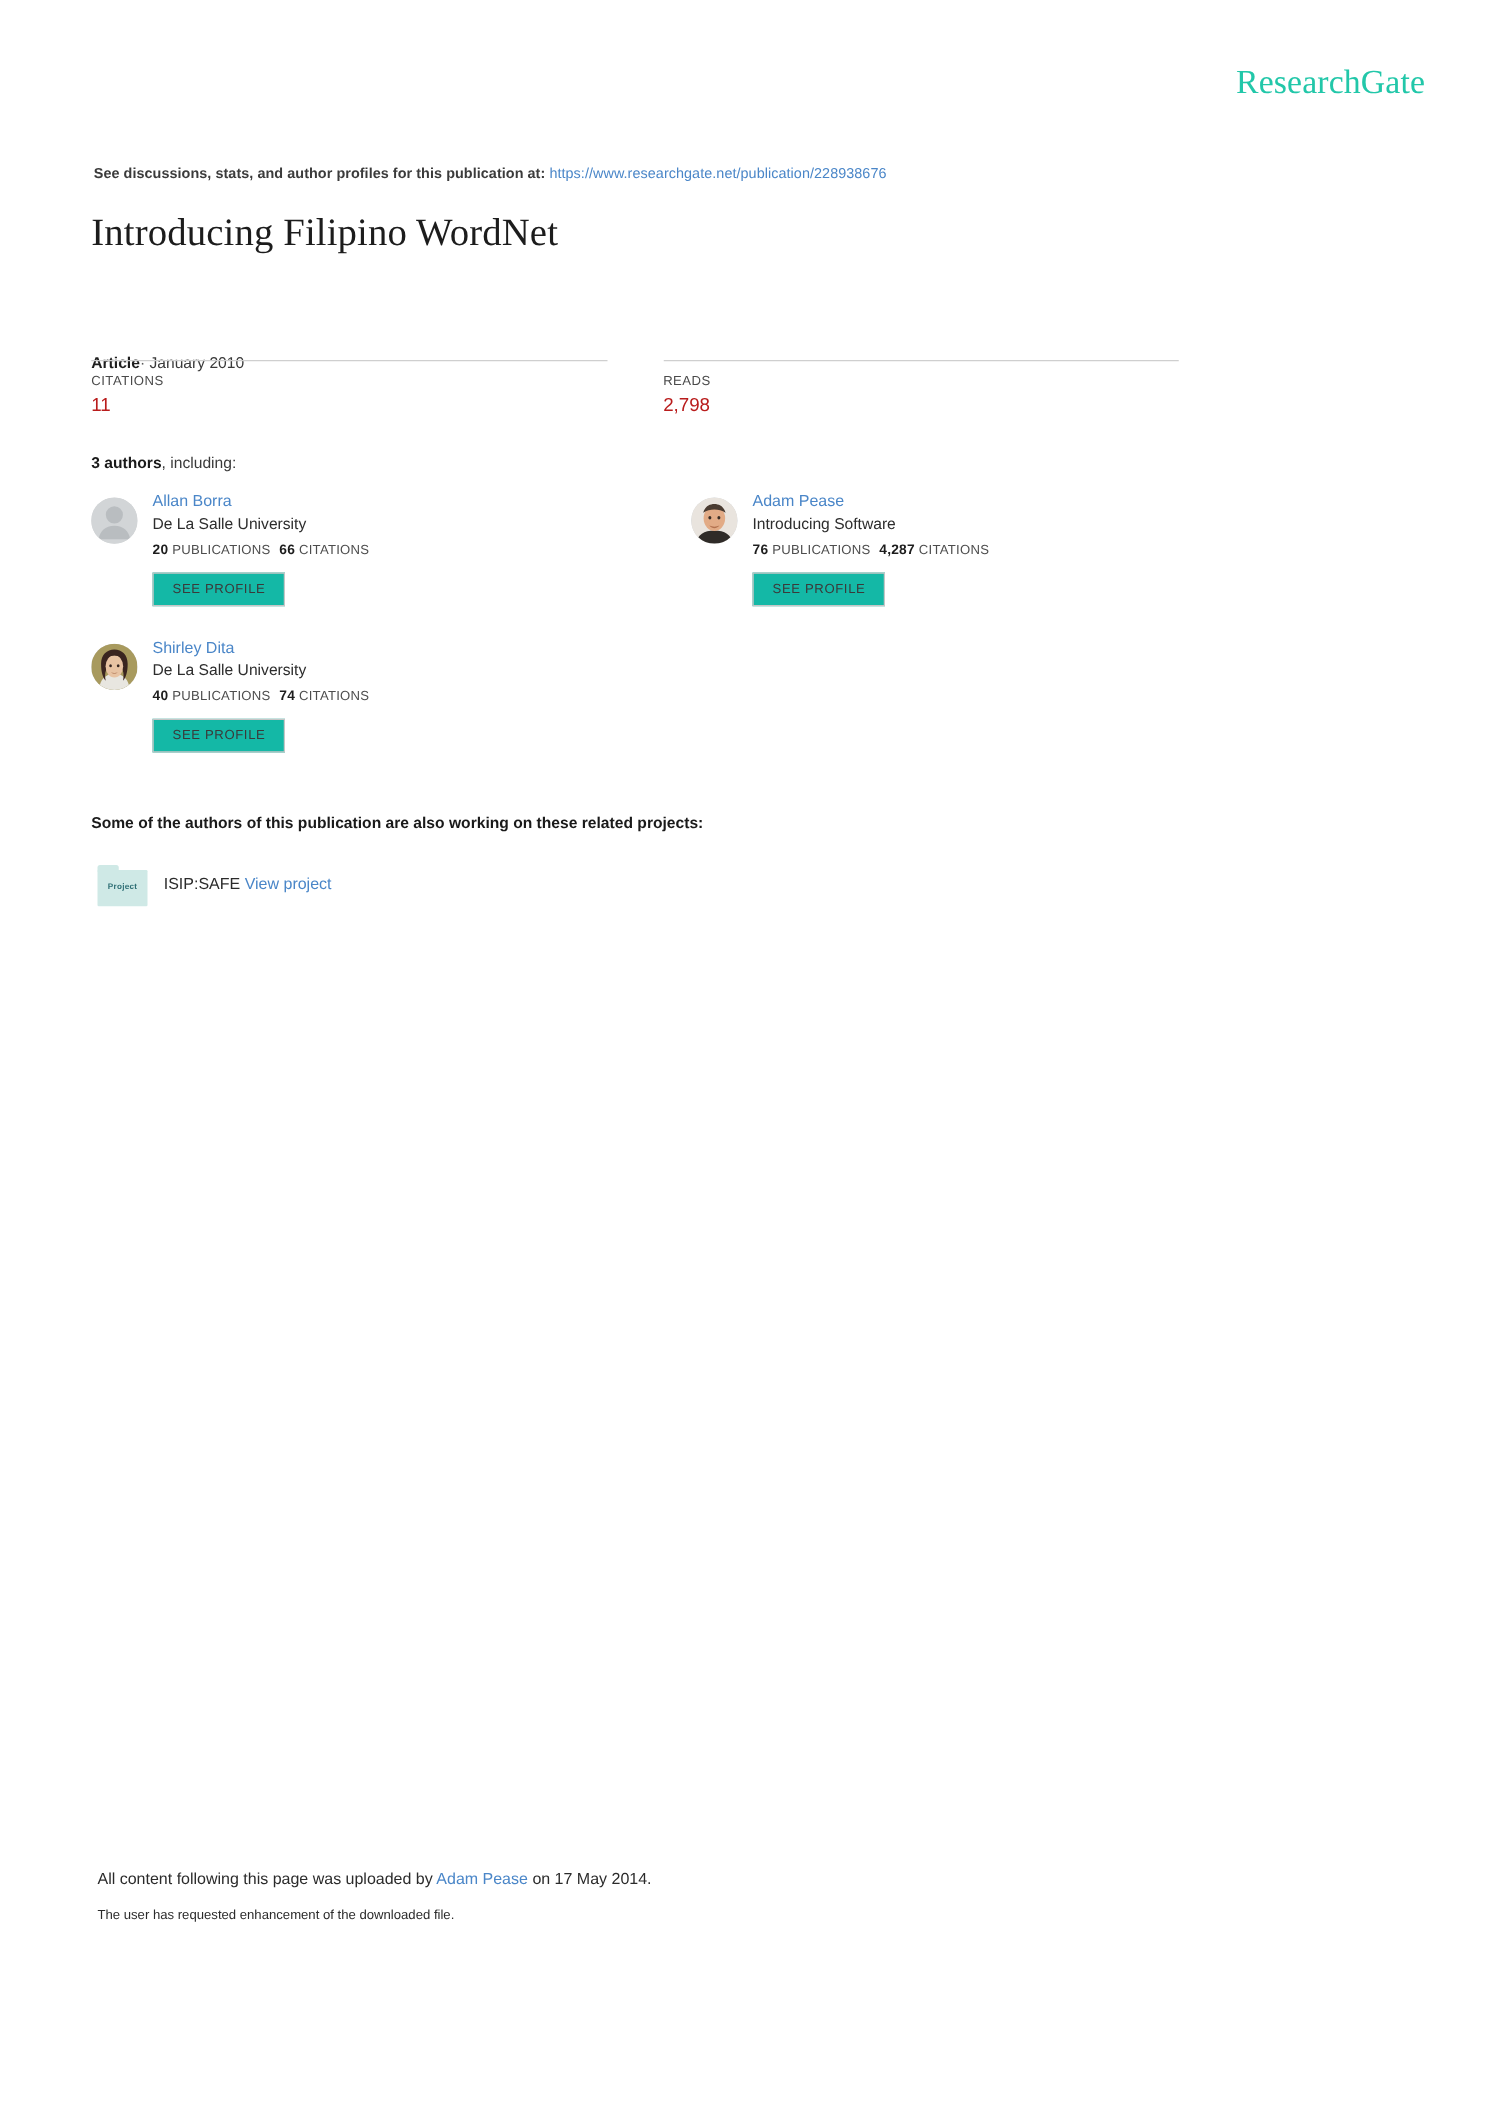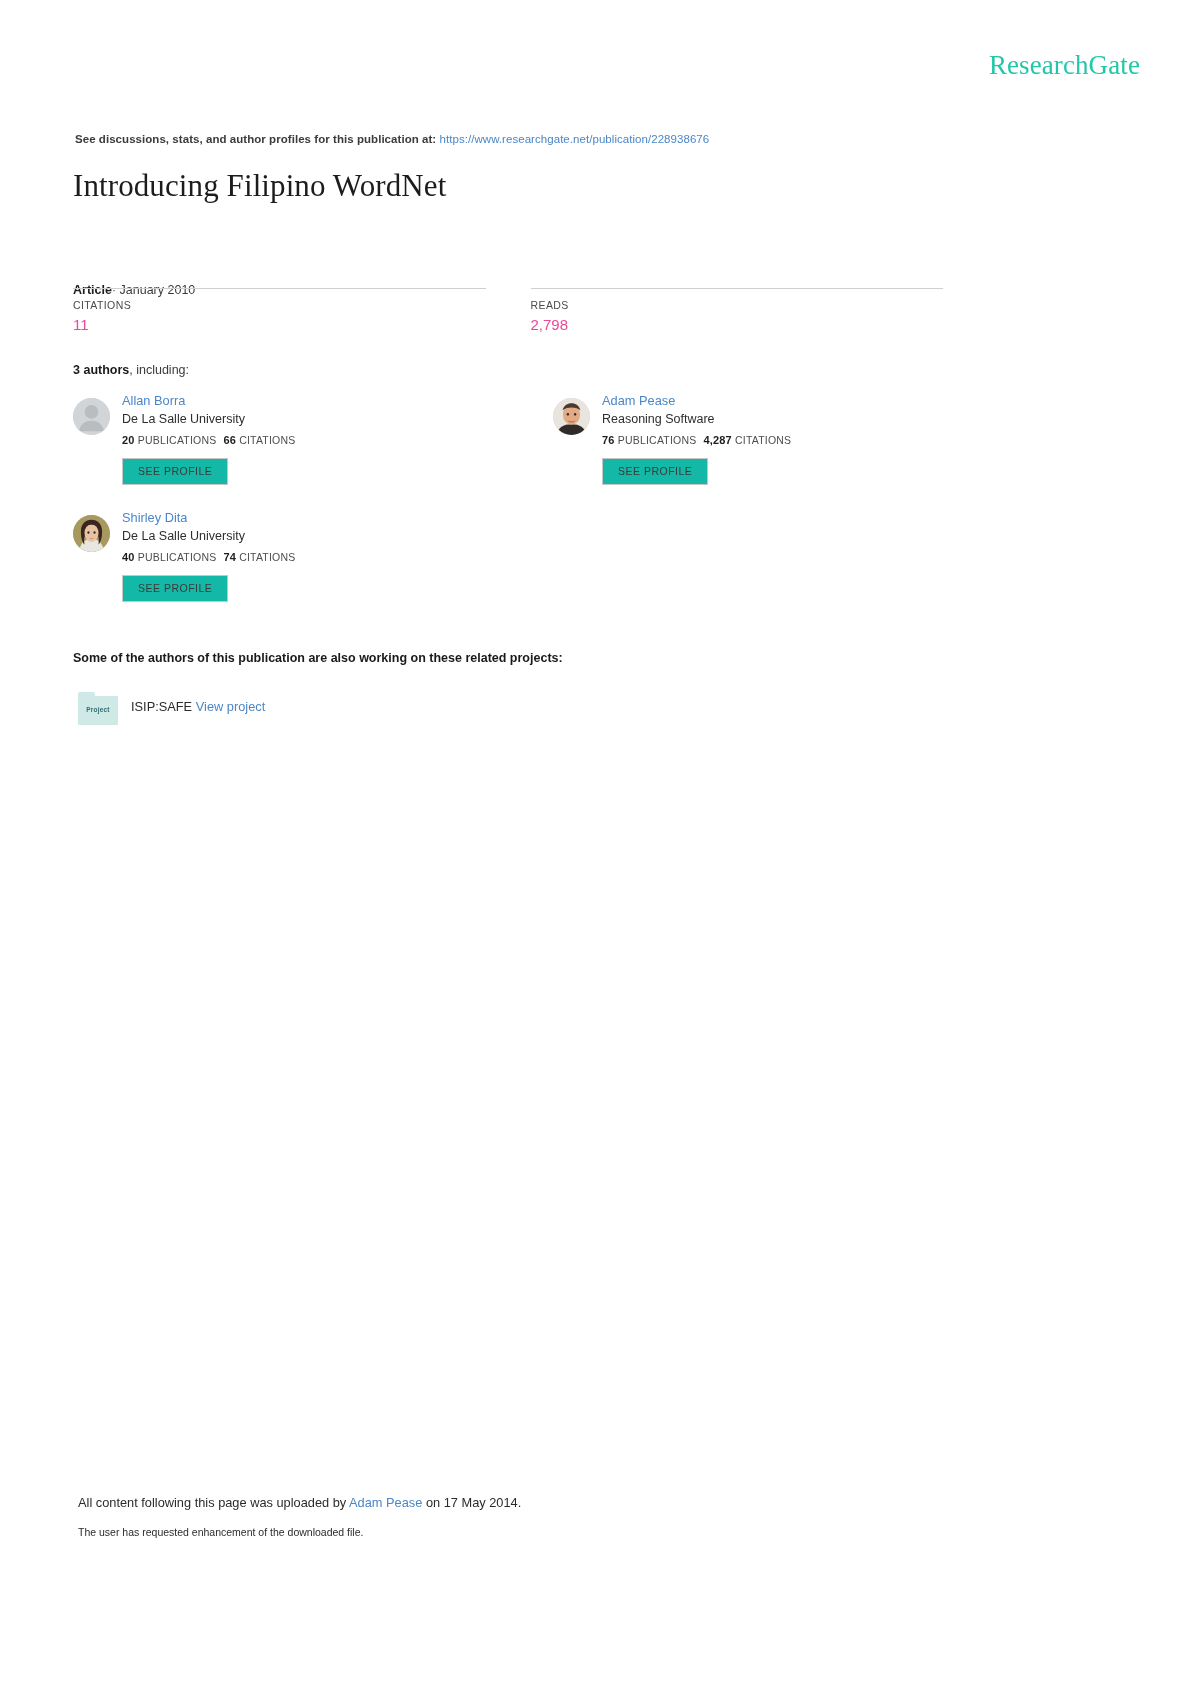--- a/index.html
+++ b/index.html
@@ -100,21 +100,21 @@
     margin-bottom: 10px;
   }
   .stat-label {
     font-size: 10.5px;
     letter-spacing: 0.4px;
     color: #4a4a4a;
     margin-bottom: 5px;
   }
   .stat-value {
     font-size: 15px;
-    color: #ec4899;
+    color: #b91c1c;
   }
 
   
   .authors-head {
     position: absolute;
     top: 363px;
     left: 73px;
     font-size: 12.5px;
     color: #3a3a3a;
     white-space: nowrap;
@@ -339,21 +339,21 @@
           <path d="M4 40c1.5-8 7-11.5 16-11.5S34.5 32 36 40z" fill="#2f2b28"></path>
           <ellipse cx="20" cy="18" rx="9.3" ry="11" fill="#e2ab86"></ellipse>
           <path d="M10.3 13.2c1.2-5 5.2-7.6 9.7-7.6s8.5 2.6 9.7 7.6c-3-2-6.3-2.8-9.7-2.8s-6.7.8-9.7 2.8z" fill="#4a3b31"></path>
           <ellipse cx="16.1" cy="17.6" rx="1.3" ry="1.5" fill="#3a2d25"></ellipse>
           <ellipse cx="23.9" cy="17.6" rx="1.3" ry="1.5" fill="#3a2d25"></ellipse>
           <path d="M15.6 24.3c1.4 1.6 2.9 2.3 4.4 2.3s3-0.7 4.4-2.3c-1.5 0.6-2.9 0.9-4.4 0.9s-2.9-0.3-4.4-0.9z" fill="#b3724f"></path>
         </svg>
       </div>
       <div class="body">
         <div class="aname">Adam Pease</div>
-        <div class="aff">Reasoning Software</div>
+        <div class="aff">Introducing Software</div>
         <div class="astats">
           <b>76</b>
           <span>PUBLICATIONS</span><span class="gap"></span><b>4,287</b>
           <span>CITATIONS</span>
         </div>
         <div class="see-profile">SEE PROFILE</div>
       </div>
     </div>
 
     <div class="author" style="left:0px; top:117px;">

